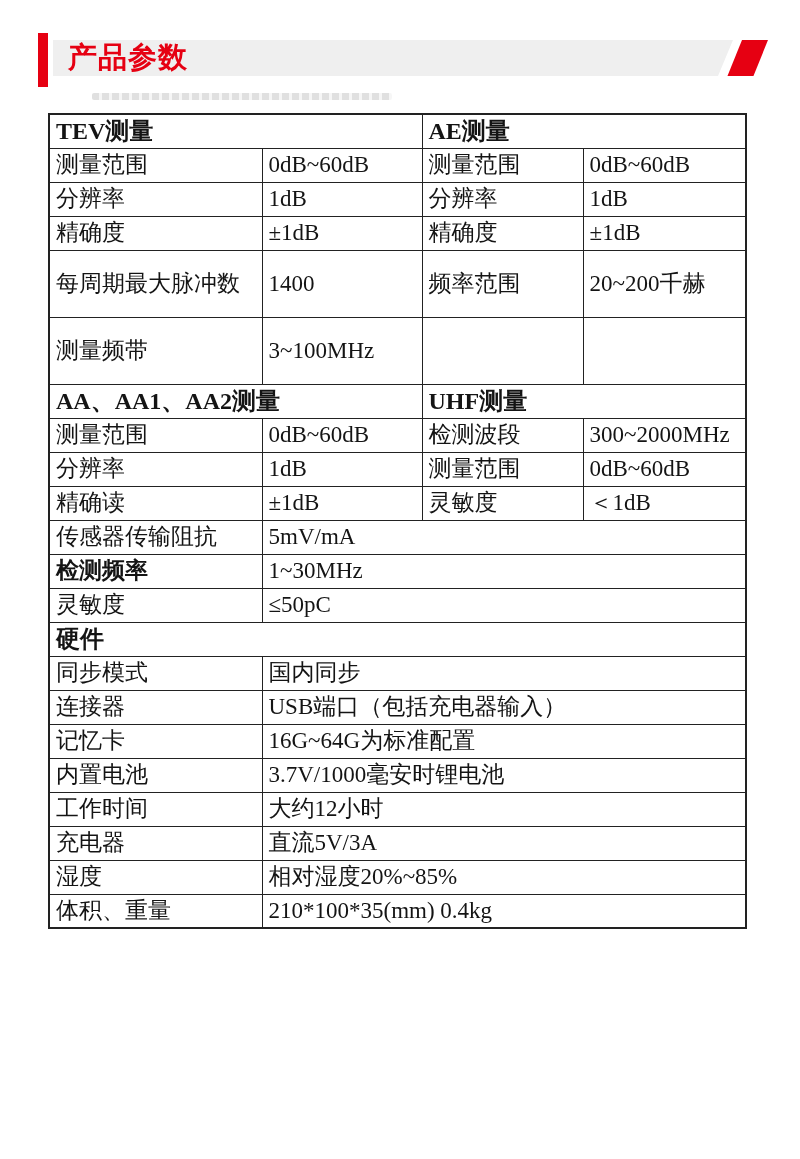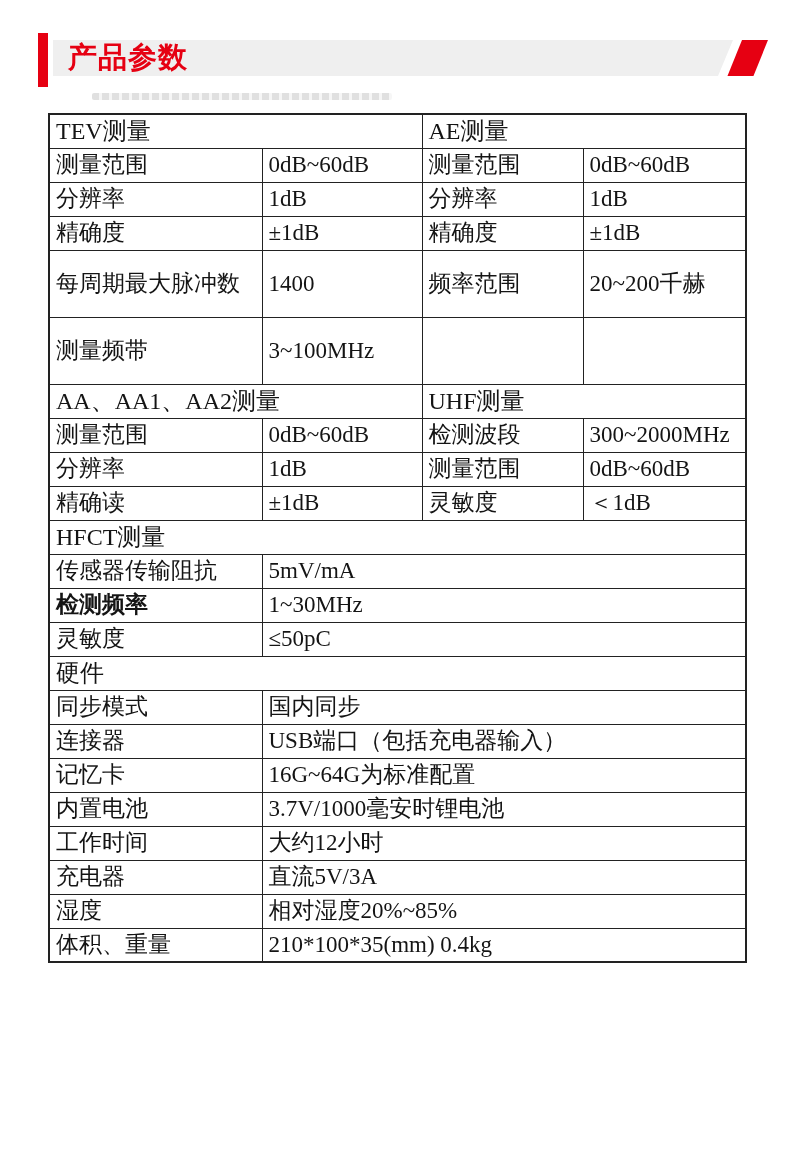--- a/index.html
+++ b/index.html
@@ -56,21 +56,21 @@
   table.specs td{
     border:1px solid var(--border);
     font-size:23px;color:var(--text);
     padding:0 2px 0 6px;
     vertical-align:middle;
     line-height:1.1;
     white-space:nowrap;overflow:hidden;
   }
   table.specs tr{height:34px;}
   table.specs tr.tall{height:67px;}
-  table.specs td.hdr{font-weight:normal;font-size:24px;}
+  table.specs td.hdr{font-weight:bold;font-size:24px;}
   table.specs td.b{font-weight:bold;}
 </style>
 </head>
 <body>
 
 <div class="page">
 
   <div class="red-bar"></div>
 
   <div class="banner">
@@ -139,23 +139,20 @@
           <td>测量范围</td>
           <td>0dB~60dB</td>
         </tr>
         <tr>
           <td>精确读</td>
           <td>±1dB</td>
           <td>灵敏度</td>
           <td>＜1dB</td>
         </tr>
         <tr>
-          <td colspan="4" class="hdr">HFCT测量</td>
-        </tr>
-        <tr>
           <td>传感器传输阻抗</td>
           <td colspan="3">5mV/mA</td>
         </tr>
         <tr>
           <td class="b">检测频率</td>
           <td colspan="3">1~30MHz</td>
         </tr>
         <tr>
           <td>灵敏度</td>
           <td colspan="3">≤50pC</td>

